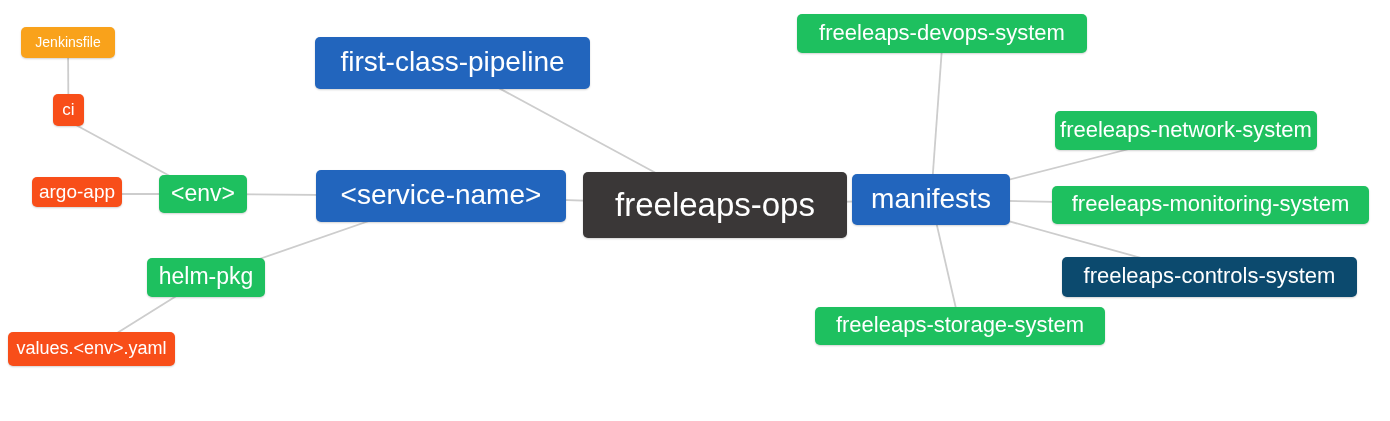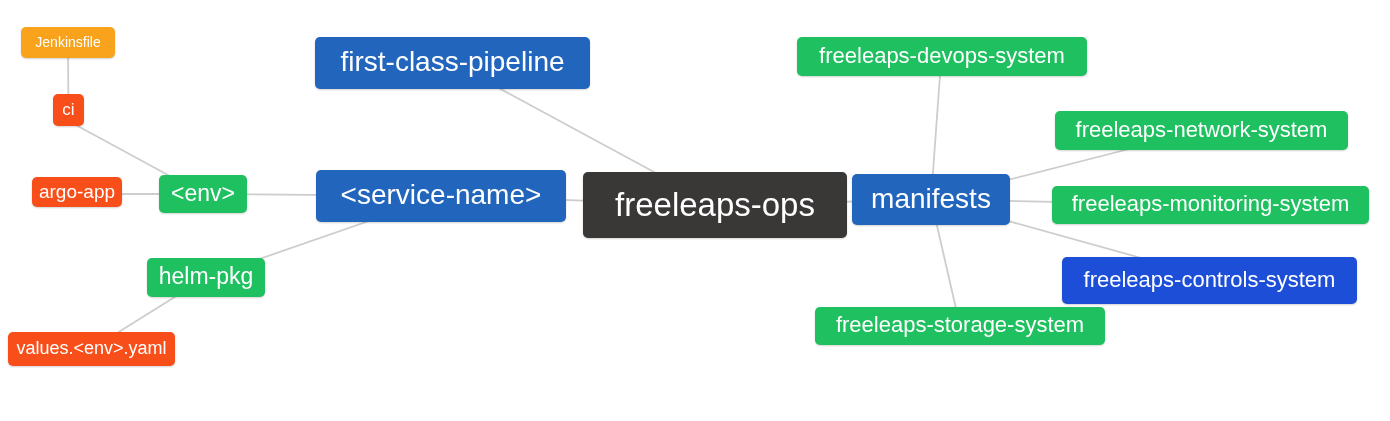--- a/index.html
+++ b/index.html
@@ -59,20 +59,20 @@
     </svg>
 
 <div class="node" style="left: 21px; top: 27px; width: 94px; height: 31px; font-size: 14px; background: rgb(249, 162, 27);">Jenkinsfile</div>
     <div class="node" style="left: 53px; top: 94px; width: 31px; height: 32px; font-size: 17px; background: rgb(248, 78, 25);">ci</div>
     <div class="node" style="left: 32px; top: 177px; width: 90px; height: 30px; font-size: 19px; background: rgb(248, 78, 25);">argo-app</div>
     <div class="node" style="left: 159px; top: 175px; width: 88px; height: 38px; font-size: 23px; background: rgb(30, 192, 95);">&lt;env&gt;</div>
     <div class="node" style="left: 316px; top: 170px; width: 250px; height: 52px; font-size: 28px; background: rgb(34, 101, 189);">&lt;service-name&gt;</div>
     <div class="node" style="left: 315px; top: 37px; width: 275px; height: 52px; font-size: 28px; background: rgb(34, 101, 189);">first-class-pipeline</div>
     <div class="node" style="left: 583px; top: 172px; width: 264px; height: 66px; font-size: 33px; background: rgb(58, 55, 55);">freeleaps-ops</div>
     <div class="node" style="left: 852px; top: 174px; width: 158px; height: 51px; font-size: 28px; background: rgb(34, 101, 189); text-align: center;">manifests</div>
-    <div class="node" style="left: 797px; top: 37px; width: 290px; height: 39px; font-size: 22px; background: rgb(30, 192, 95);">freeleaps-devops-system</div>
-    <div class="node" style="left: 1055px; top: 111px; width: 293px; height: 39px; font-size: 22px; background: rgb(30, 192, 95);">freeleaps-network-system</div>
+    <div class="node" style="left: 797px; top: 14px; width: 290px; height: 39px; font-size: 22px; background: rgb(30, 192, 95);">freeleaps-devops-system</div>
+    <div class="node" style="left: 1055px; top: 111px; width: 262px; height: 39px; font-size: 22px; background: rgb(30, 192, 95);">freeleaps-network-system</div>
     <div class="node" style="left: 1052px; top: 186px; width: 317px; height: 38px; font-size: 22px; background: rgb(30, 192, 95);">freeleaps-monitoring-system</div>
-    <div class="node" style="left: 1062px; top: 257px; width: 295px; height: 47px; font-size: 22px; background: #1d4ed8;">freeleaps-controls-system</div>
+    <div class="node" style="left: 1062px; top: 257px; width: 295px; height: 40px; font-size: 22px; background: #0c4a6e;">freeleaps-controls-system</div>
     <div class="node" style="left: 815px; top: 307px; width: 290px; height: 38px; font-size: 22px; background: rgb(30, 192, 95);">freeleaps-storage-system</div>
     <div class="node" style="left: 147px; top: 258px; width: 118px; height: 39px; font-size: 23px; background: rgb(30, 192, 95);">helm-pkg</div>
     <div class="node" style="left: 8px; top: 332px; width: 167px; height: 34px; font-size: 18px; background: rgb(248, 78, 25);">values.&lt;env&gt;.yaml</div>
   </div>
 
 </body></html>

